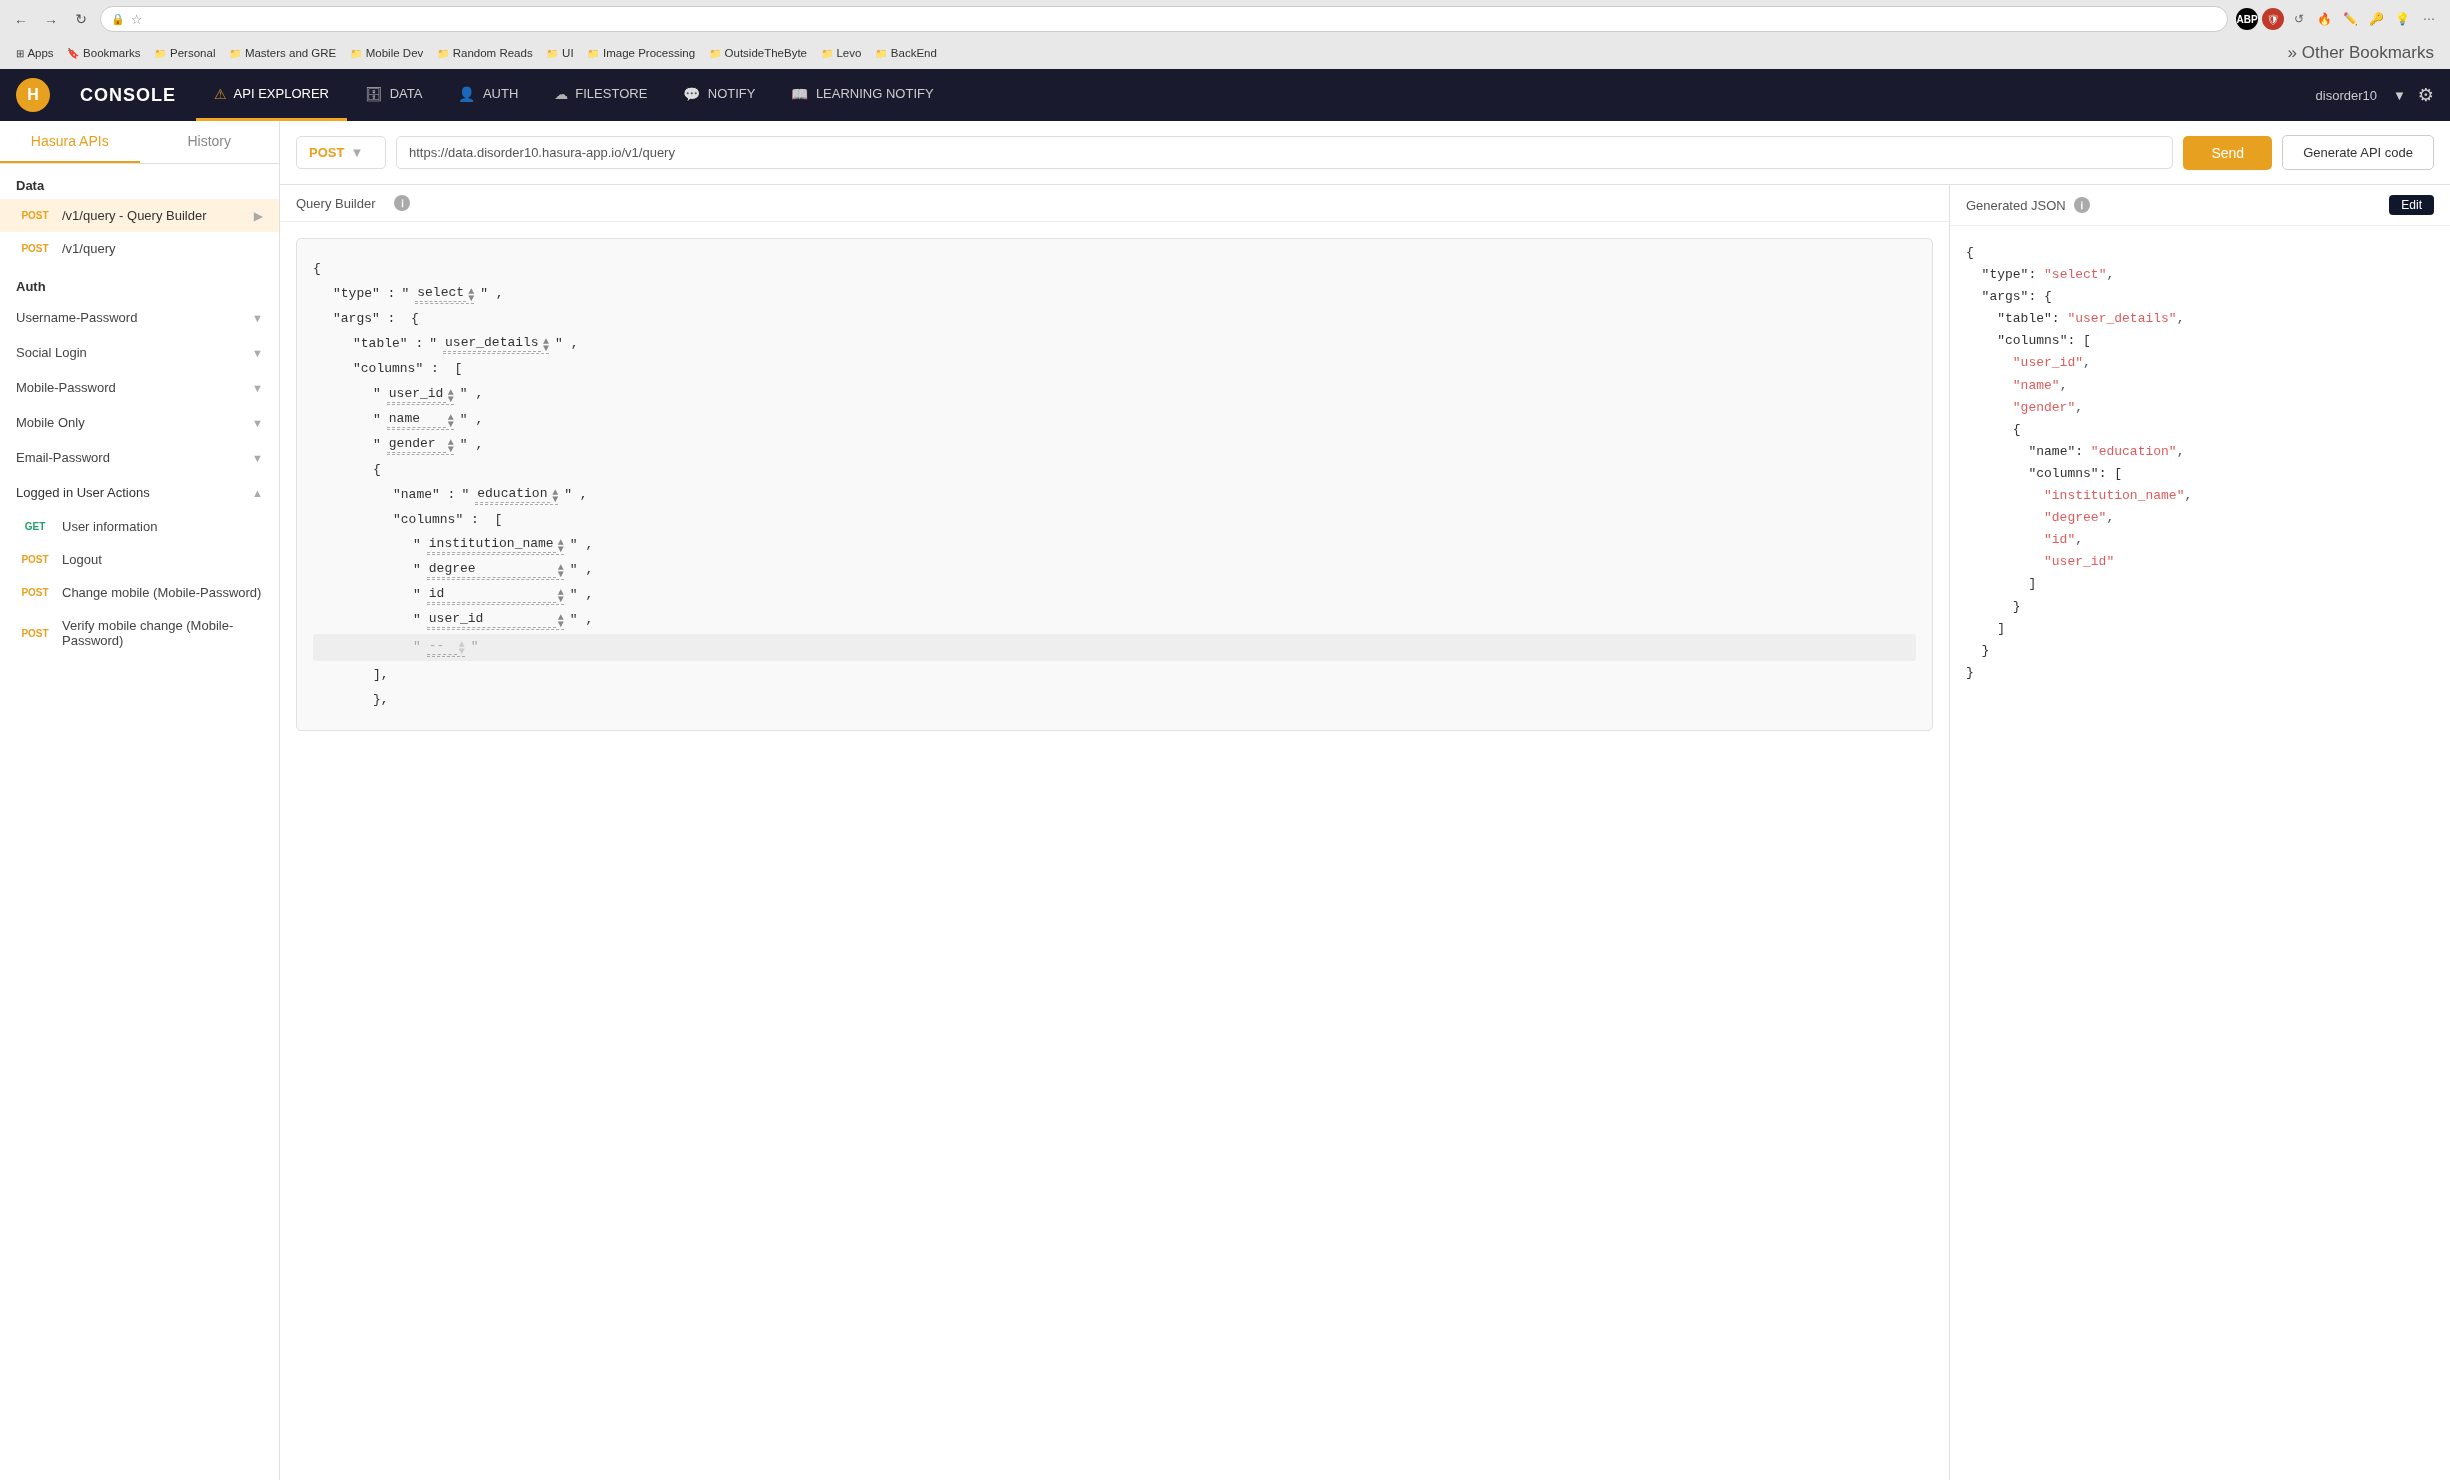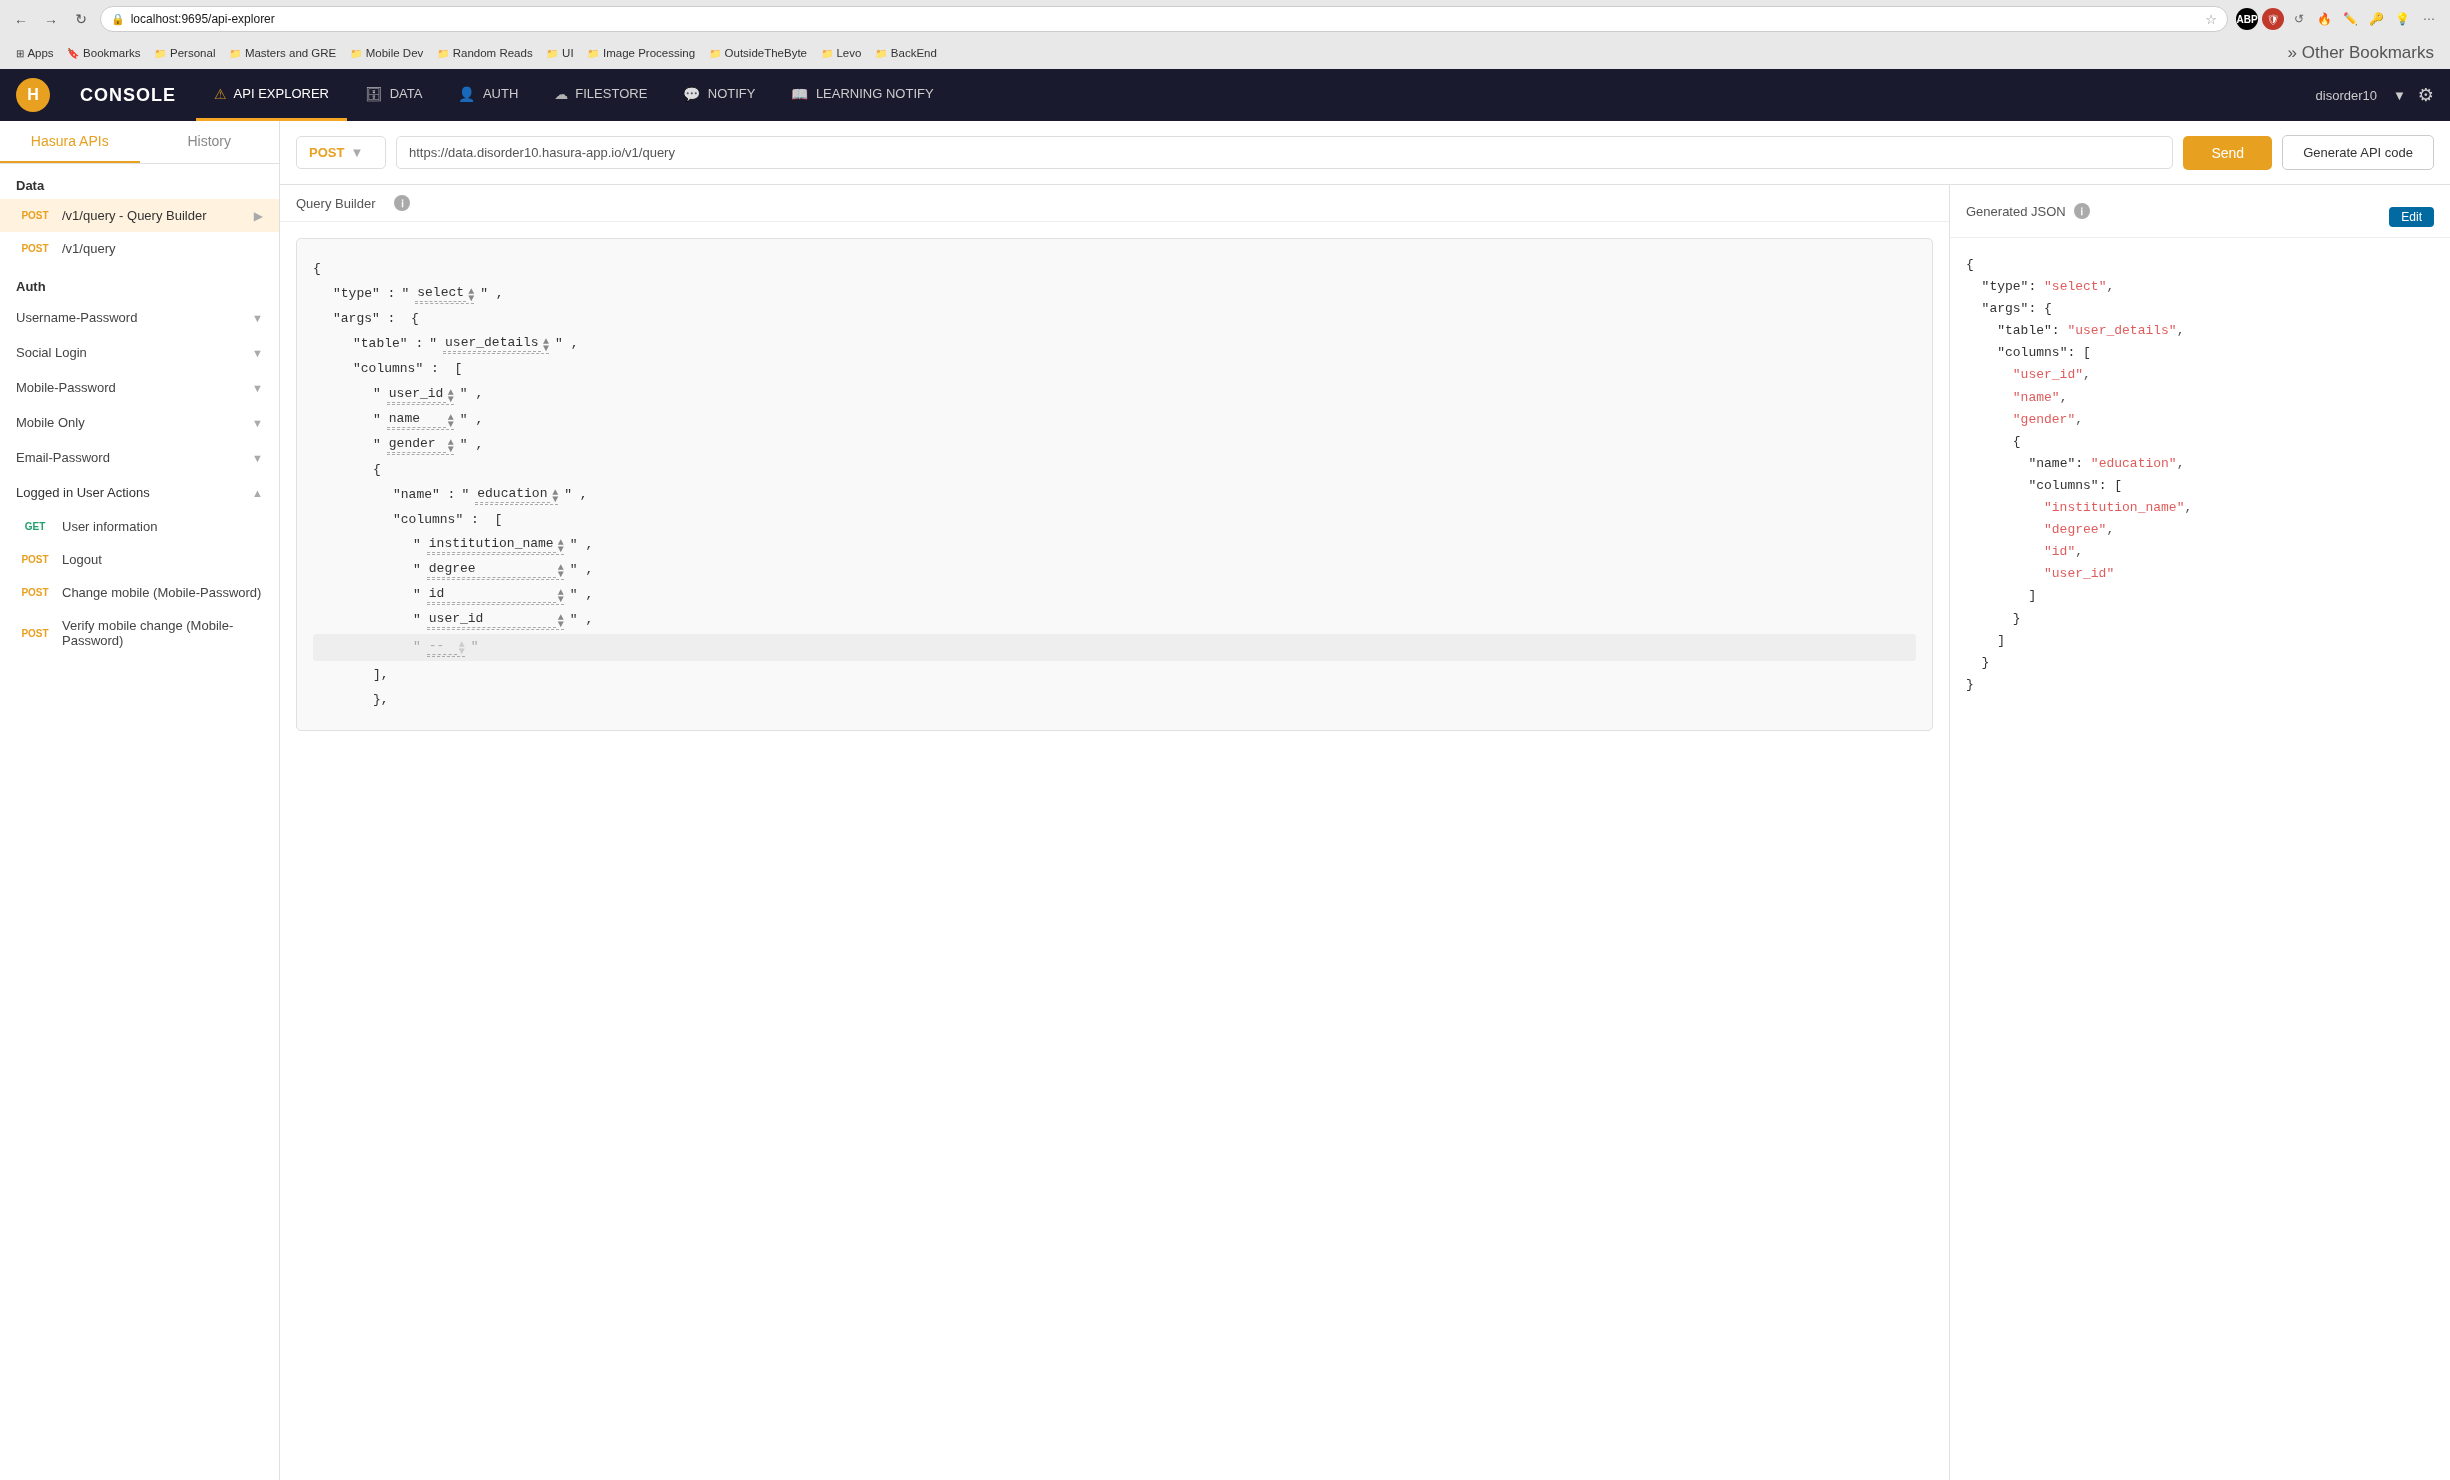--- a/index.html
+++ b/index.html
@@ -72,21 +72,21 @@
     .split-pane { display: flex; flex: 1; overflow: hidden; }
 
     
     .query-builder-pane { flex: 1; background: white; border-right: 1px solid #e0e0e0; display: flex; flex-direction: column; overflow: hidden; }
     .pane-header { padding: 10px 16px; font-size: 13px; font-weight: 500; color: #555; border-bottom: 1px solid #eee; display: flex; align-items: center; gap: 19px; }
     .pane-content { flex: 1; overflow-y: auto; padding: 16px; font-family: 'Courier New', Courier, monospace; font-size: 13px; line-height: 1.7; }
 
     
     .json-pane { width: 500px; background: white; display: flex; flex-direction: column; overflow: hidden; }
     .json-pane-header { padding: 10px 16px; font-size: 13px; font-weight: 500; color: #555; border-bottom: 1px solid #eee; display: flex; align-items: center; gap: 8px; }
-    .edit-btn { padding: 3px 12px; background: #0369a1; color: white; border: none; border-radius: 4px; font-size: 12px; cursor: pointer; margin-left: auto; margin-top: 12px; }
+    .edit-btn { padding: 3px 12px; background: #0f172a; color: white; border: none; border-radius: 4px; font-size: 12px; cursor: pointer; margin-left: auto; }
     .json-content { flex: 1; overflow-y: auto; padding: 16px; font-family: 'Courier New', Courier, monospace; font-size: 13px; line-height: 1.7; }
 
     
     .code-key { color: #333; }
     .code-string { color: #e05c5c; }
     .code-bracket { color: #333; }
     .code-punct { color: #555; }
 
     
     .qb-container { background: #f9f9f9; border: 1px solid #e0e0e0; border-radius: 5px; padding: 16px; }
@@ -110,21 +110,20 @@
 </head>
 <body>
 
 <div class="browser-chrome">
   <div class="browser-toolbar">
     <button class="browser-nav-btn">←</button>
     <button class="browser-nav-btn">→</button>
     <button class="browser-nav-btn">↻</button>
     <div class="browser-address-bar">
       <span style="color:#555;font-size:11px;">🔒</span>
-      <span class="browser-address-text">localhost:9695/api-explorer</span>
       <span style="color:#888;font-size:13px;">☆</span>
     </div>
     <div class="browser-icons">
       <div class="browser-icon-btn" style="background:#000000;color:white;border-radius:50%;font-size:10px;font-weight:bold;">ABP</div>
       <div class="browser-icon-btn" style="background:#c0392b;color:white;border-radius:50%;font-size:10px;">🛡</div>
       <div class="browser-icon-btn">↺</div>
       <div class="browser-icon-btn" style="color:#e74c3c;">🔥</div>
       <div class="browser-icon-btn">✏️</div>
       <div class="browser-icon-btn">🔑</div>
       <div class="browser-icon-btn">💡</div>

